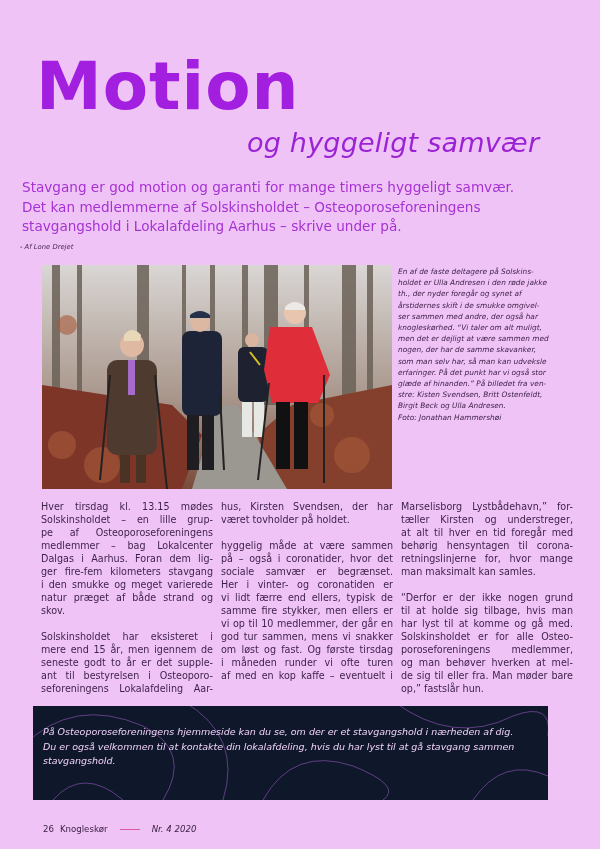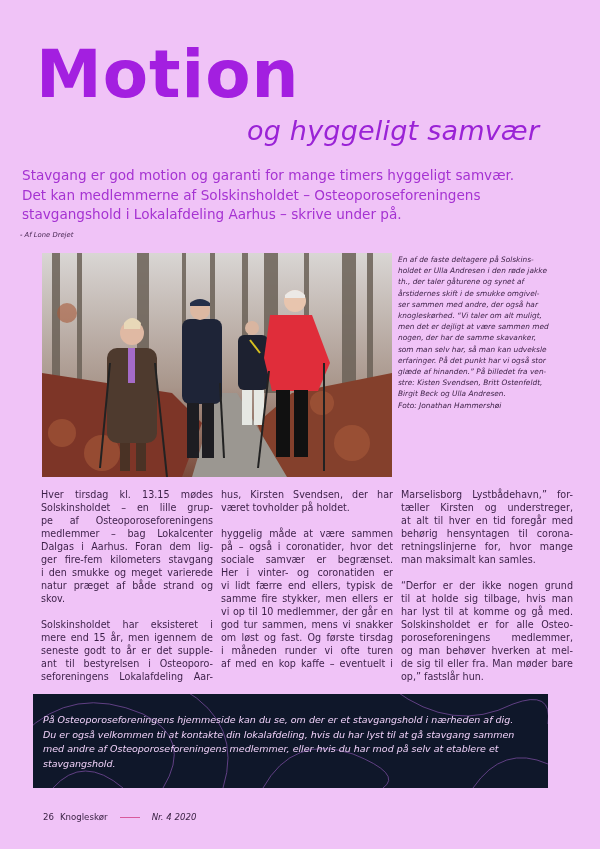--- a/index.html
+++ b/index.html
@@ -4,21 +4,21 @@
 <style>
   html, body { margin: 0; padding: 0; }
   body {
     width: 600px; height: 849px;
     background: #f0c3f7;
     position: relative;
     overflow: hidden;
     font-family: "DejaVu Sans", sans-serif;
     color: #3a1a45;
   }
-  .abs { position: absolute; }
+  .abs { position: absolute; margin-top: 12px; }
   .title {
     left: 36px; top: 42px;
     font-family: "DejaVu Sans", sans-serif;
     font-weight: bold;
     font-size: 66px;
     letter-spacing: 1px;
     color: #a31fe0;
     line-height: 1;
   }
   .subtitle {
@@ -181,21 +181,21 @@
       <rect x="252" y="137" width="14" height="67" fill="#111"></rect>
       <line x1="227" y1="118" x2="216" y2="215" stroke="#222" stroke-width="2"></line>
       <line x1="282" y1="110" x2="282" y2="218" stroke="#222" stroke-width="2"></line>
     </g>
   </svg>
 </div>
 
 <div class="abs caption">
   <div>En af de faste deltagere på Solskins-</div>
   <div>holdet er Ulla Andresen i den røde jakke</div>
-  <div>th., der taler gåturene og synet af</div>
+  <div>th., der nyder foregår og synet af</div>
   <div>årstidernes skift i de smukke omgivel-</div>
   <div>ser sammen med andre, der også har</div>
   <div>knogleskørhed. “Vi taler om alt muligt,</div>
   <div>men det er dejligt at være sammen med</div>
   <div>nogen, der har de samme skavanker,</div>
   <div>som man selv har, så man kan udveksle</div>
   <div>erfaringer. På det punkt har vi også stor</div>
   <div>glæde af hinanden.” På billedet fra ven-</div>
   <div>stre: Kisten Svendsen, Britt Ostenfeldt,</div>
   <div>Birgit Beck og Ulla Andresen.</div>
@@ -271,21 +271,20 @@
       <path d="M150 -5 Q210 30 190 94"></path>
       <path d="M230 94 Q260 40 320 60 Q370 80 350 94"></path>
       <path d="M360 -5 Q420 40 480 10 Q520 -5 515 30"></path>
       <path d="M440 94 Q470 50 515 70"></path>
       <path d="M20 94 Q50 60 90 94"></path>
     </g>
   </svg>
   <div class="infotext">
     <div>På Osteoporoseforeningens hjemmeside kan du se, om der er et stavgangshold i nærheden af dig.</div>
     <div>Du er også velkommen til at kontakte din lokalafdeling, hvis du har lyst til at gå stavgang sammen</div>
-    <div>med andre af Osteoporoseforeningens medlemmer, eller hvis du har mod på selv at etablere et</div>
     <div>stavgangshold.</div>
   </div>
 </div>
 
 <div class="abs footer">
   <span class="pnum">26</span>
   <span>Knogleskør</span>
   <span class="rule"></span>
   <span class="issue">Nr. 4 2020</span>
 </div>

